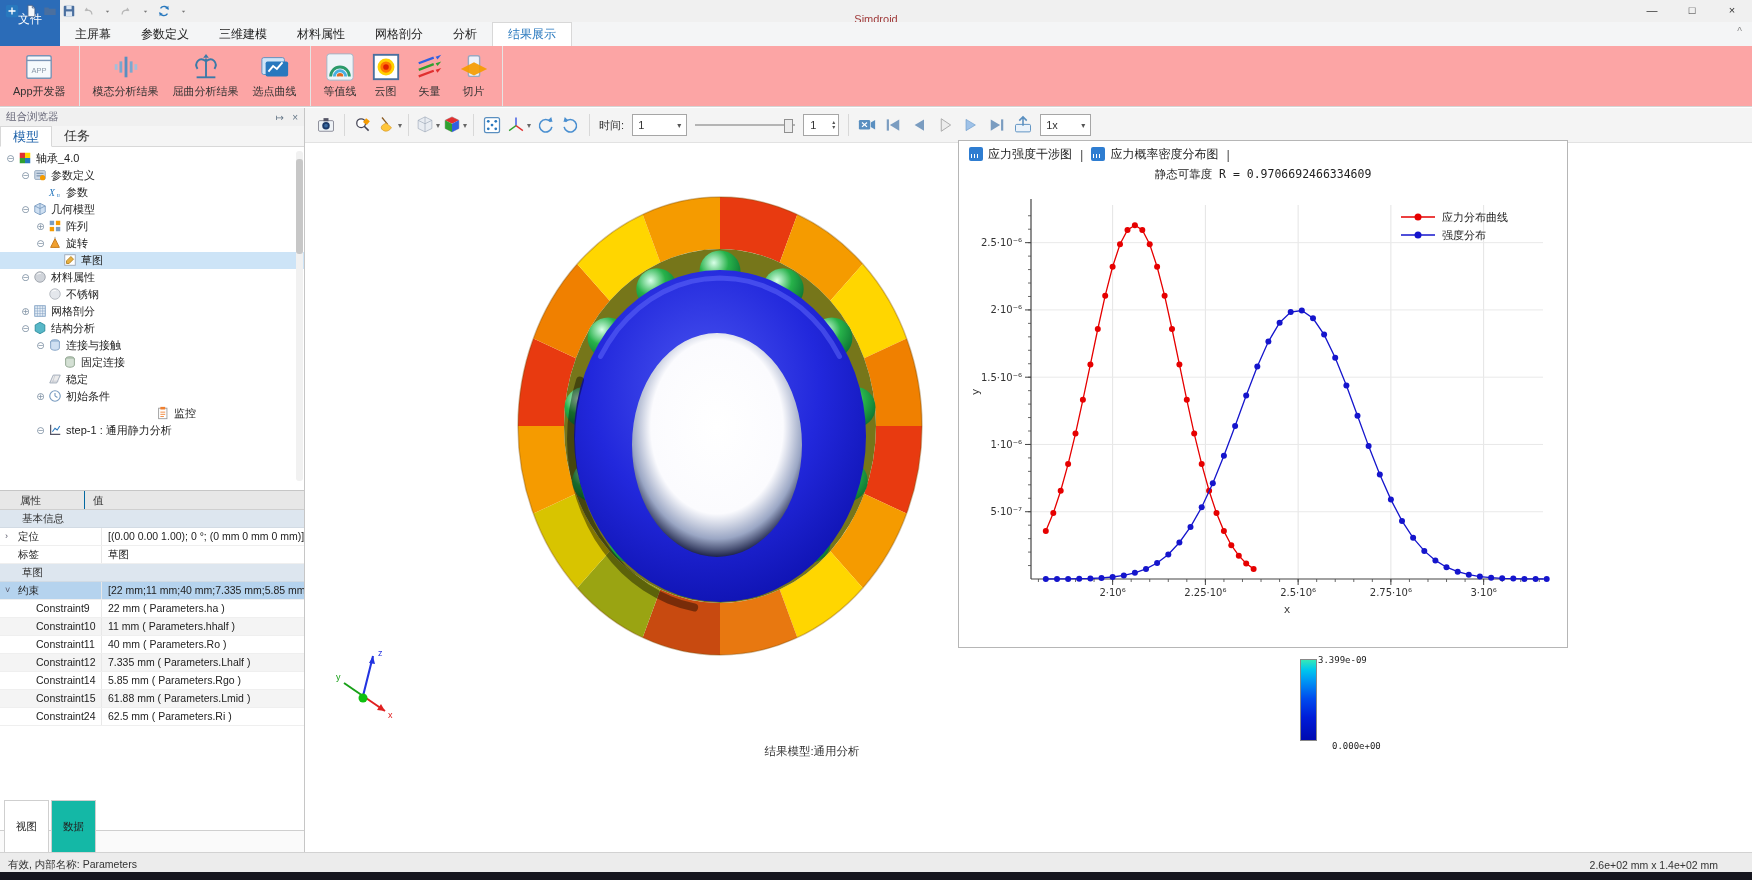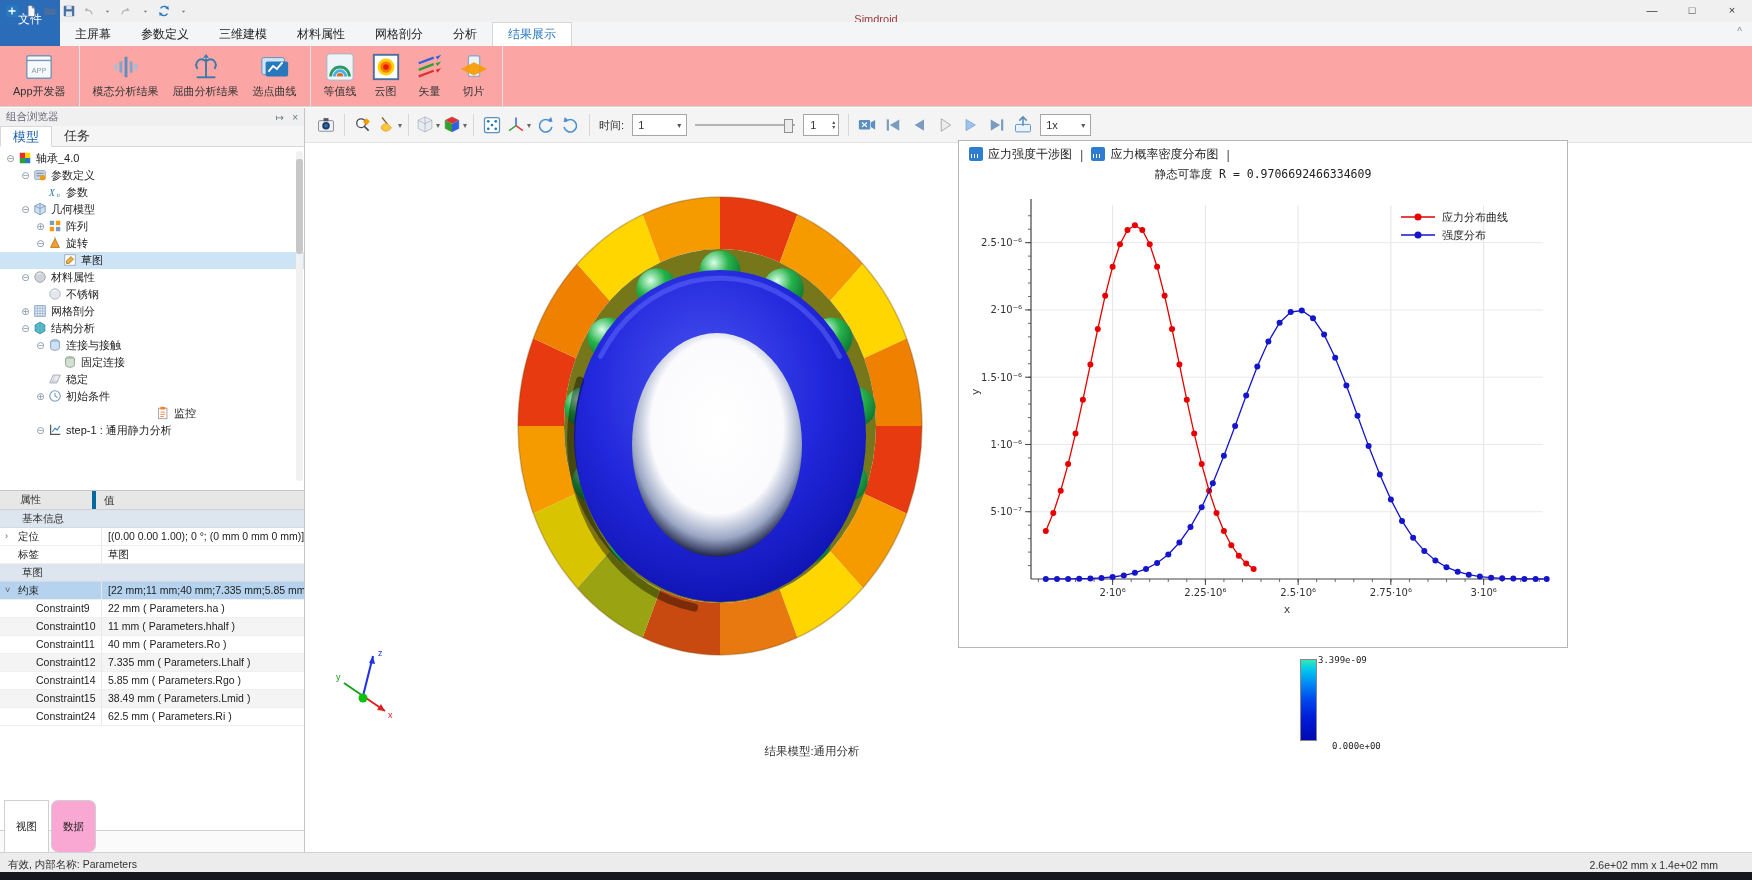--- a/index.html
+++ b/index.html
@@ -37,33 +37,33 @@
   .trow{height:17px;display:flex;align-items:center;font-size:11px;white-space:nowrap;}
   .trow.selected{background:#cde4f7;}
   .texp{width:13px;text-align:center;color:#8899aa;font-size:10px;flex:none;}
   .ticon{width:15px;height:15px;margin:0 3px 0 1px;flex:none;}
   .ticon svg{width:14px;height:14px;}
   #tree-scroll{position:absolute;right:1px;top:4px;width:7px;height:330px;background:#f1f1f1;border-radius:3px;}
   #tree-thumb{position:absolute;left:0;top:8px;width:7px;height:95px;background:#c7c7c7;border-radius:3px;}
   
   #props{flex:1;display:flex;flex-direction:column;font-size:10.5px;overflow:hidden;}
   #props-head{display:flex;height:18px;background:#e7e7e7;border-bottom:1px solid #cfcfcf;line-height:18px;color:#333;flex:none;}
-  #props-head .c1{width:96px;padding-left:20px;border-right:4px solid #0369a1;box-sizing:border-box;font-family:Liberation Serif, serif;}
+  #props-head .c1{width:85px;padding-left:20px;border-right:1px solid #0369a1;box-sizing:border-box;}
   #props-head .c2{flex:1;padding-left:8px;}
   .prow{display:flex;height:17px;line-height:17px;border-bottom:1px solid #efefef;}
   .prow.alt{background:#f4f4f4;}
   .prow.selected{background:#b5d3ee;}
   .prow .c1{width:102px;padding-left:18px;border-right:1px solid #e8e8e8;box-sizing:border-box;white-space:nowrap;overflow:hidden;position:relative;}
   .prow.sub .c1{padding-left:36px;}
   .prow .c2{flex:1;padding-left:6px;white-space:nowrap;overflow:hidden;color:#222;}
   .pexp{position:absolute;left:5px;top:0;color:#556;font-size:9px;}
   .psection{height:17px;line-height:17px;background:#dde6ef;padding-left:22px;color:#333;border-bottom:1px solid #d2dbe4;}
   #props-bottom{height:21px;display:flex;align-items:flex-end;padding-left:4px;border-top:1px solid #cfcfcf;background:#fafafa;flex:none;}
   .btab{padding:17px 11px;line-height:17px;font-size:10.5px;border:1px solid #cfcfcf;border-bottom:none;background:#fff;margin-right:2px;}
-  .btab.selected{background:#f9a8d4;border-radius:7px;}
+  .btab.selected{background:#14b8a6;}
   
   #viewport{position:absolute;left:305px;top:108px;width:1447px;height:744px;background:#fff;}
   #view-toolbar{height:34px;background:#f4f4f4;border-bottom:1px solid #e2e2e2;display:flex;align-items:center;padding:0 8px;font-size:11px;color:#333;}
   .vbtn{height:26px;min-width:24px;display:flex;align-items:center;justify-content:center;border-radius:3px;margin:0 1px;}
   .vbtn svg{width:20px;height:20px;}
   .vcaret{font-size:8px;color:#666;margin-left:1px;}
   .vsep{width:1px;height:22px;background:#d8d8d8;margin:0 5px;}
   .vcombo{border:1px solid #a6a6a6;background:#fff;height:20px;display:flex;align-items:center;padding:0 5px;margin:0 4px;}
   .vcombo .val{min-width:38px;}
   .vcombo .vcaret{font-size:8px;color:#555;}
@@ -493,21 +493,21 @@
         <div class="prow sub alt">
           <span class="c1"><span>Constraint12</span></span>
           <span class="c2">7.335 mm  ( Parameters.Lhalf )</span>
         </div>
         <div class="prow sub">
           <span class="c1"><span>Constraint14</span></span>
           <span class="c2">5.85 mm  ( Parameters.Rgo )</span>
         </div>
         <div class="prow sub alt">
           <span class="c1"><span>Constraint15</span></span>
-          <span class="c2">38.49 mm  ( Parameters.Lmid )</span>
+          <span class="c2">61.88 mm  ( Parameters.Lmid )</span>
         </div>
         <div class="prow sub">
           <span class="c1"><span>Constraint24</span></span>
           <span class="c2">62.5 mm  ( Parameters.Ri )</span>
         </div>
       </div>
     <div style="flex:1"></div>
     <div id="props-bottom">
         <span class="btab">视图</span>
         <span class="btab selected">数据</span>

